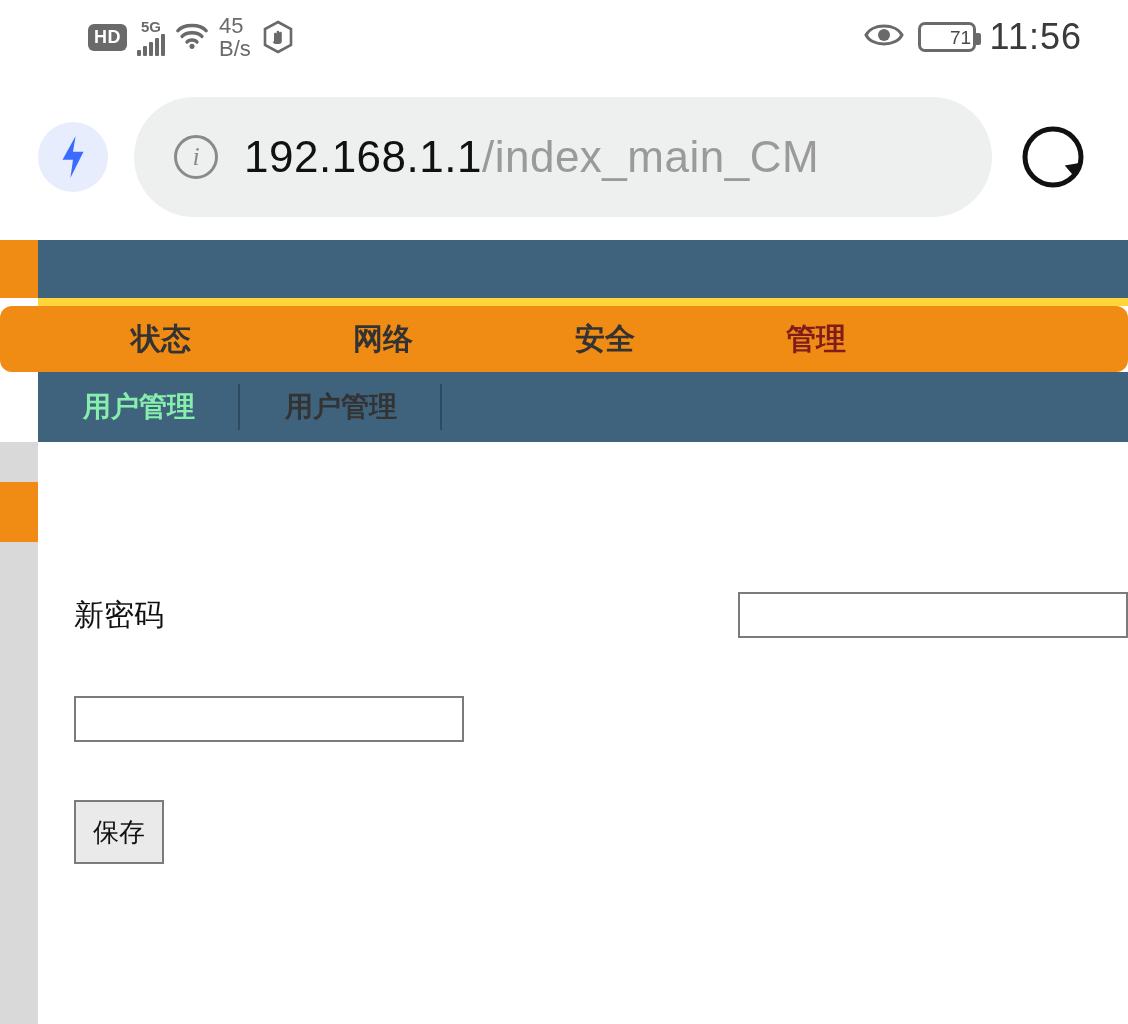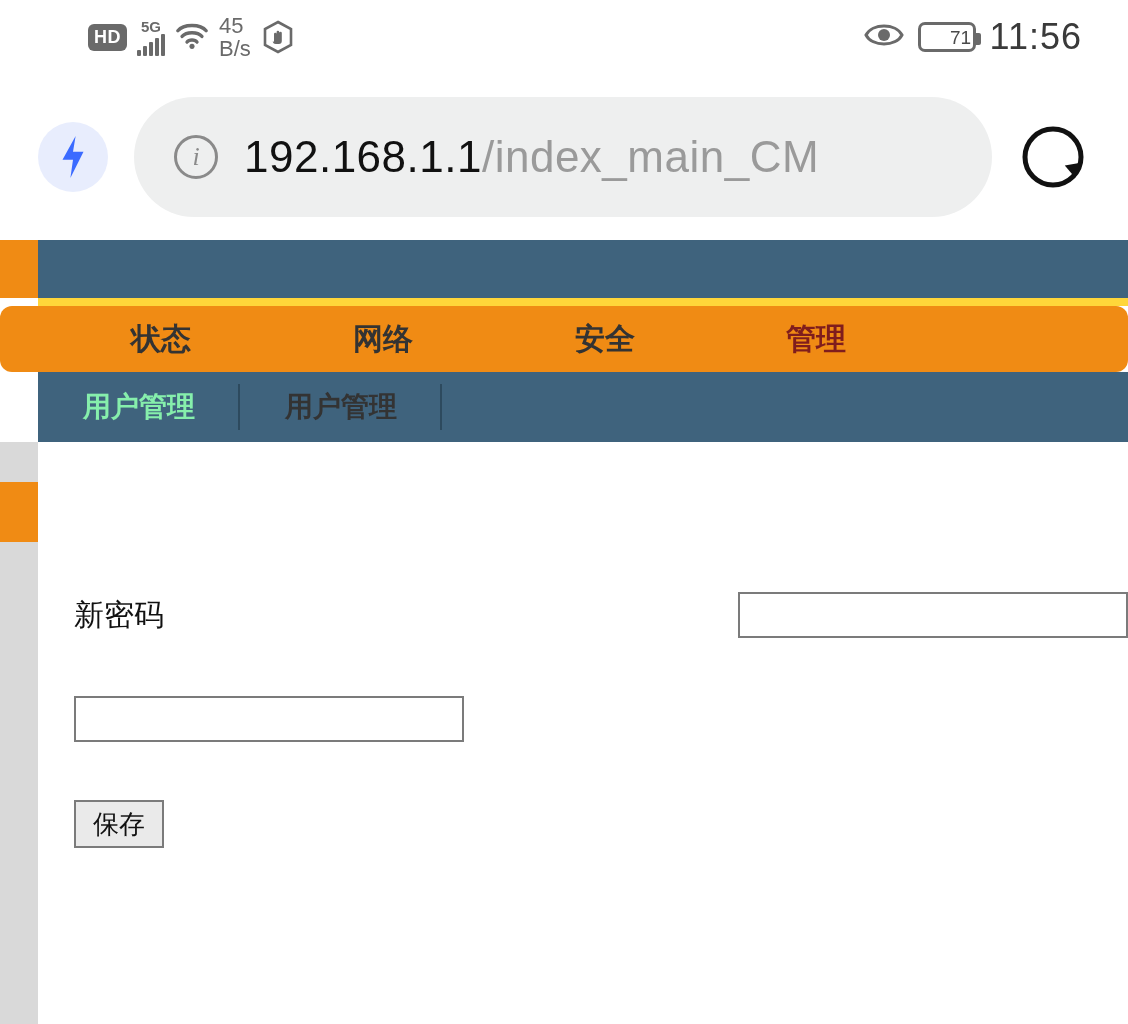--- a/index.html
+++ b/index.html
@@ -127,21 +127,21 @@
     }
     .form-area { flex:1; padding:150px 0 0 36px; }
     .form-row { display:flex; align-items:center; margin-bottom:58px;justify-content:space-between; }
     .form-label { width:138px; font-size:30px; color:#111; }
     .form-input {
       width:390px; height:46px; border:2px solid #7b7b7b; background:#fff;
       font-size:24px; padding:0 8px;
     }
     .save-btn {
       margin-top:26px;
-      width:90px; height:48px; border:2px solid #7b7b7b; background:#eaeaea;
+      width:90px; height:64px; border:2px solid #7b7b7b; background:#eaeaea;
       font-size:26px; color:#111; display:flex; align-items:center; justify-content:center;
       cursor:pointer;
     }
   </style>
 </head>
 <body>
 
 <div class="status-bar">
   <div class="status-left">
     <span class="hd-badge">HD</span>

